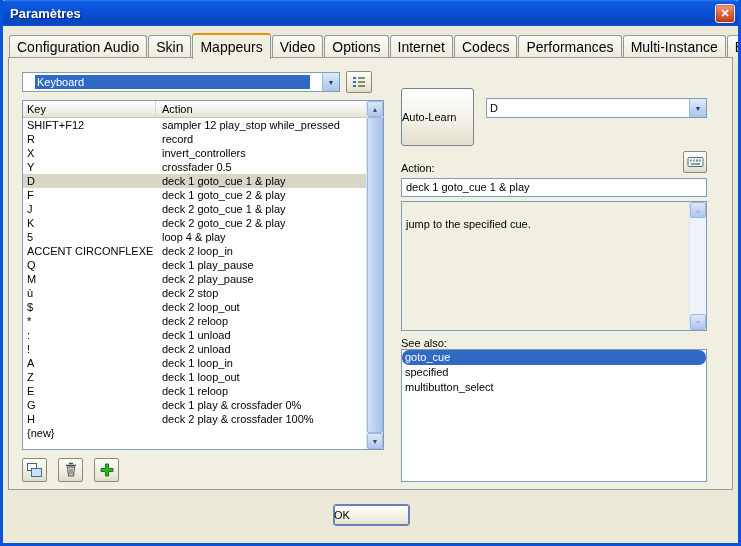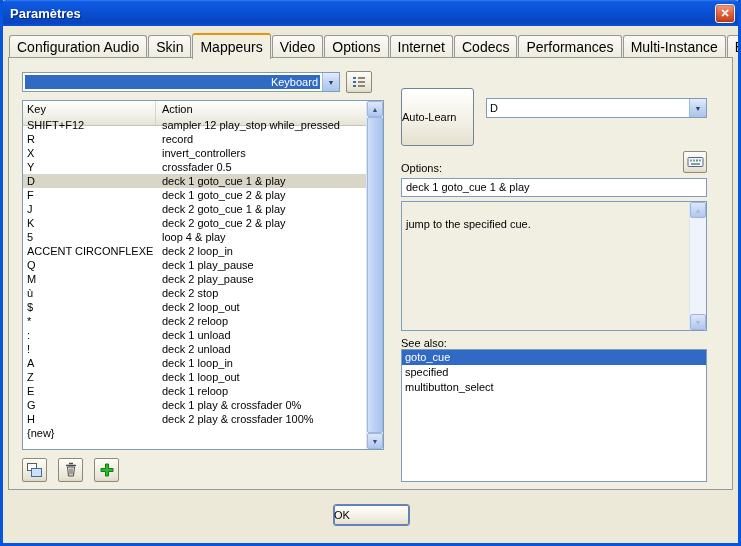--- a/index.html
+++ b/index.html
@@ -62,42 +62,42 @@
     border:1px solid #7F9DB9; display:flex; align-items:center; cursor:pointer;
   }
   .combo .ctext { flex:1; font-size:11px; padding-left:3px; overflow:hidden; white-space:nowrap; }
   .combo .cbtn {
     width:17px; height:100%;
     background:linear-gradient(180deg,#E2ECFC 0%,#C2D4F2 50%,#ACC4EC 100%);
     border-left:1px solid #9EB6E0;
     font-size:7px; color:#24406E; display:flex; align-items:center; justify-content:center;
   }
   .combo.device { left:13px; top:14px; width:318px; }
-  .combo.device .ctext { background:#316AC5; color:#fff; margin:2px; padding:0 2px; line-height:14px;text-align:right; }
+  .combo.device .ctext { background:#316AC5; color:#fff; margin:12px; padding:0 2px; line-height:14px; }
   .combo.keysel { left:477px; top:40px; width:221px; }
 
   .iconbtn {
     position:absolute; background:linear-gradient(180deg,#FDFDFA,#E8E5D4 85%,#DCD8C4);
     border:1px solid #8E8A79; border-radius:2px; cursor:pointer;
     display:flex; align-items:center; justify-content:center;
   }
   .btn-options { left:337px; top:13px; width:26px; height:22px; }
   .btn-keyboard { left:674px; top:93px; width:24px; height:22px; }
   .btn-tool { top:400px; width:25px; height:24px; }
   .btn-copy { left:13px; }
   .btn-delete { left:49px; }
   .btn-add { left:85px; }
 
   
   .listbox {
     position:absolute; left:13px; top:42px; width:362px; height:350px;
     background:#fff; border:1px solid #7F9DB9; overflow:hidden;
   }
   .lheader {
-    position:absolute; top:0; left:0; right:17px; height:25px;
+    position:absolute; top:0; left:0; right:17px; height:17px;
     display:flex; font-size:11px;
     background:linear-gradient(180deg,#FDFDFB,#F0EFE6 70%,#E4E2D4);
     border-bottom:1px solid #C9C5B6;
   }
   .lheader .hk { width:133px; padding:2px 0 0 4px; border-right:1px solid #D8D4C6; }
   .lheader .ha { flex:1; padding:2px 0 0 6px; }
   .rows {
     position:absolute; top:17px; left:0; right:17px; bottom:0;
     font-size:11px; overflow:hidden;
   }
@@ -143,21 +143,21 @@
     position:absolute; left:392px; top:143px; width:306px; height:130px;
     background:#F1EFE2; border:1px solid #7F9DB9;
   }
   .descbox .dtext { position:absolute; top:16px; left:4px; right:20px; font-size:11px; }
 
   .seealso {
     position:absolute; left:392px; top:291px; width:306px; height:133px;
     background:#fff; border:1px solid #7F9DB9; font-size:11px; overflow:hidden;
   }
   .sitem { height:15px; line-height:15px; padding-left:3px; cursor:default; }
-  .sitem.selected { background:#316AC5; color:#fff; }
+  .sitem.selected { background:#316AC5; color:#fff;border-radius:7px; }
 
   
   .okbtn {
     position:absolute; left:330px; top:504px; width:77px; height:22px;
     box-shadow:0 0 0 1px #5A7EDC inset;
     line-height:19px;
   }
   svg { display:block; }
 </style>
 </head>
@@ -337,21 +337,21 @@
     </div>
 
     <button class="btn autolearn">Auto-Learn</button>
 
     <span class="lbl lbl-key">Key:</span>
     <div class="combo keysel">
       <span class="ctext">D</span>
       <span class="cbtn">▼</span>
     </div>
 
-    <span class="lbl lbl-action">Options:</span>
+    <span class="lbl lbl-action">Action:</span>
     <div class="iconbtn btn-keyboard">
       <span>
         <svg width="17" height="14" viewBox="0 0 17 14">
           <rect x="1" y="2.5" width="15" height="9" rx="1" fill="#F4F6FB" stroke="#55698C"></rect>
           <rect x="3" y="4.5" width="2" height="2" fill="#8A96AC"></rect>
             <rect x="6" y="4.5" width="2" height="2" fill="#8A96AC"></rect>
           <rect x="9" y="4.5" width="2" height="2" fill="#2DB82D"></rect>
             <rect x="12" y="4.5" width="2" height="2" fill="#8A96AC"></rect>
           <rect x="4" y="8" width="9" height="2" fill="#8A96AC"></rect>
         </svg>

